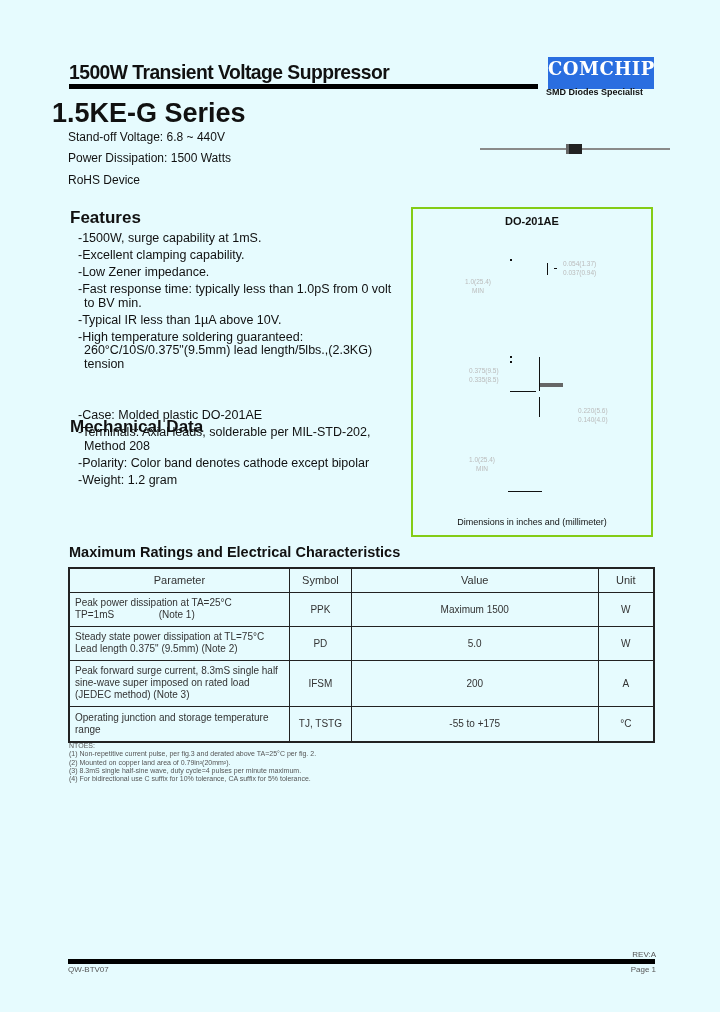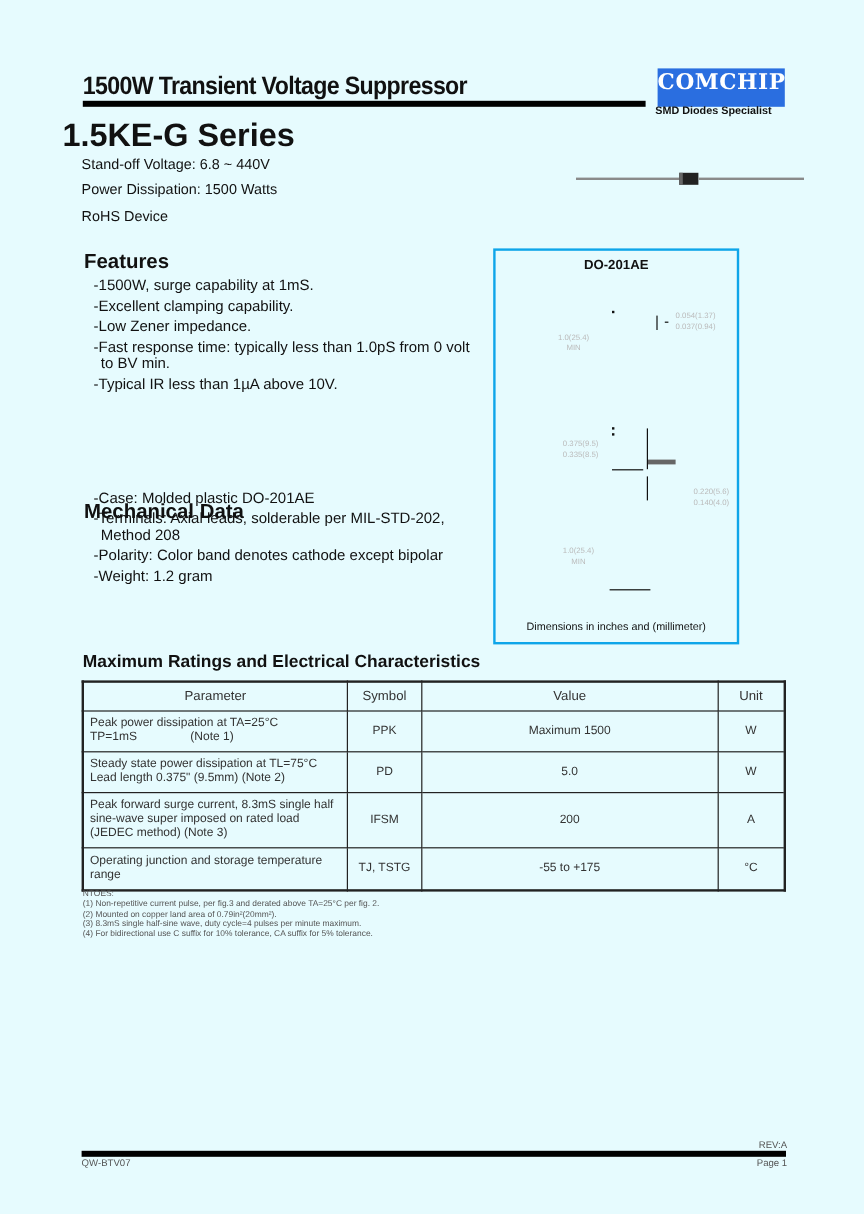--- a/index.html
+++ b/index.html
@@ -23,21 +23,21 @@
 
   .h2 { font-size: 17px; font-weight: bold; white-space: nowrap; }
   .features-h { left: 70px; top: 208px; }
   .mech-h { left: 70px; top: 417px; }
 
   ul.list { list-style: none; position: absolute; left: 78px; width: 320px; font-size: 12.5px; line-height: 13.5px; }
   ul.list li { padding-left: 6px; text-indent: -6px; margin-bottom: 3.5px; }
   .features-list { top: 232px; }
   .mech-list { top: 409px; }
 
-  .pkg-box { left: 411px; top: 207px; width: 205px; height: 330px; border: 2px solid #0ea5e9; }
+  .pkg-box { left: 411px; top: 207px; width: 242px; height: 330px; border: 2px solid #84cc16; }
   .pkg-title { position: absolute; left: 0; right: 0; top: 6px; text-align: center; font-size: 11px; font-weight: bold; }
   .dim { position: absolute; font-size: 6.5px; color: #bbb; line-height: 9px; white-space: nowrap; }
   .pkg-note { position: absolute; left: 0; right: 0; bottom: 8px; text-align: center; font-size: 9px; }
   .ln { position: absolute; background: #111; }
 
   .ratings-h { left: 69px; top: 544px; font-size: 14.5px; }
 
   table.ratings { position: absolute; left: 68px; top: 567px; width: 587px; border-collapse: collapse; border: 2px solid #222; font-size: 10px; color: #333; }
   table.ratings th, table.ratings td { border: 1px solid #222; padding: 2px 5px; font-weight: normal; vertical-align: middle; }
   table.ratings th { height: 24px; font-size: 11px; text-align: center; }
@@ -72,20 +72,21 @@
   <div class="lead" style="left:102px;width:88px;"></div>
 </div>
 
 <div class="abs h2 features-h">Features</div>
 <ul class="list features-list">
   <li>-1500W, surge capability at 1mS.</li>
   <li>-Excellent clamping capability.</li>
   <li>-Low Zener impedance.</li>
   <li>-Fast response time: typically less than 1.0pS from 0 volt to BV min.</li>
   <li>-Typical IR less than 1µA above 10V.</li>
+  <li>-High temperature soldering guaranteed: 260°C/10S/0.375"(9.5mm) lead length/5lbs.,(2.3KG) tension</li>
 </ul>
 
 <div class="abs h2 mech-h">Mechanical Data</div>
 <ul class="list mech-list">
   <li>-Case: Molded plastic DO-201AE</li>
   <li>-Terminals: Axial leads, solderable per MIL-STD-202, Method 208</li>
   <li>-Polarity: Color band denotes cathode except bipolar</li>
   <li>-Weight: 1.2 gram</li>
 </ul>
 

